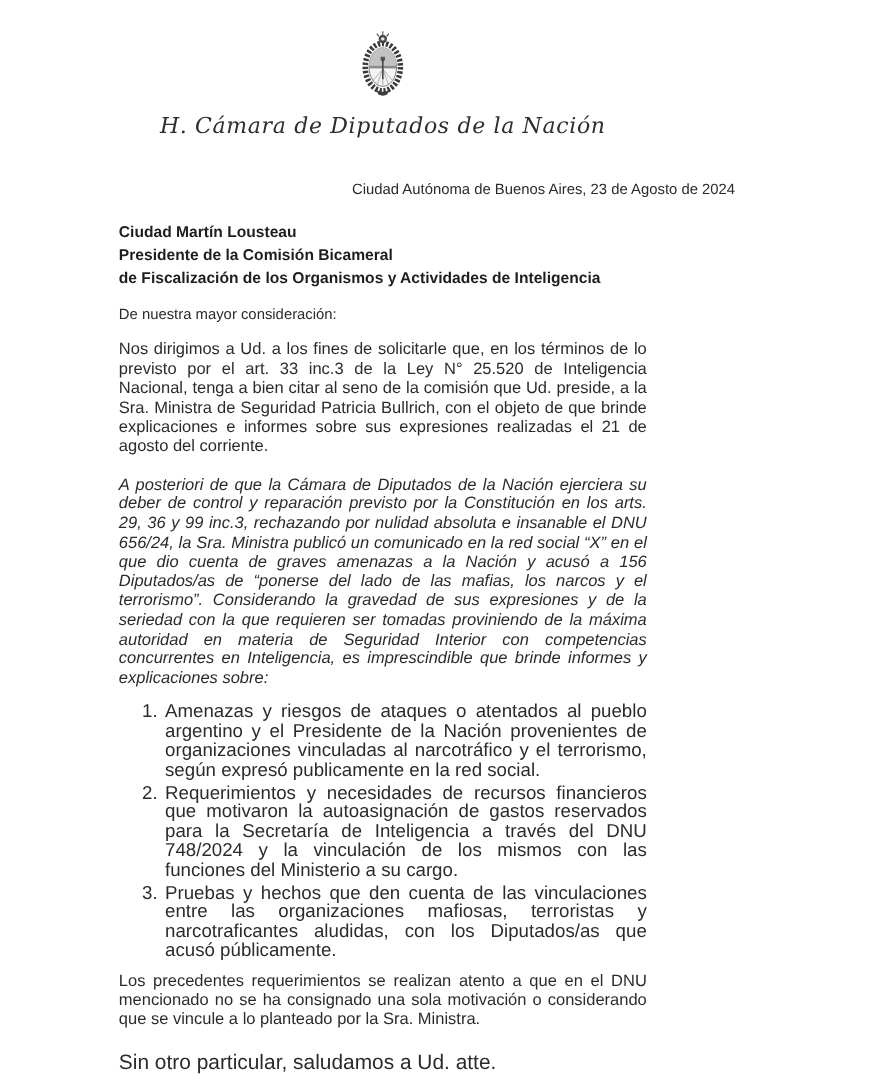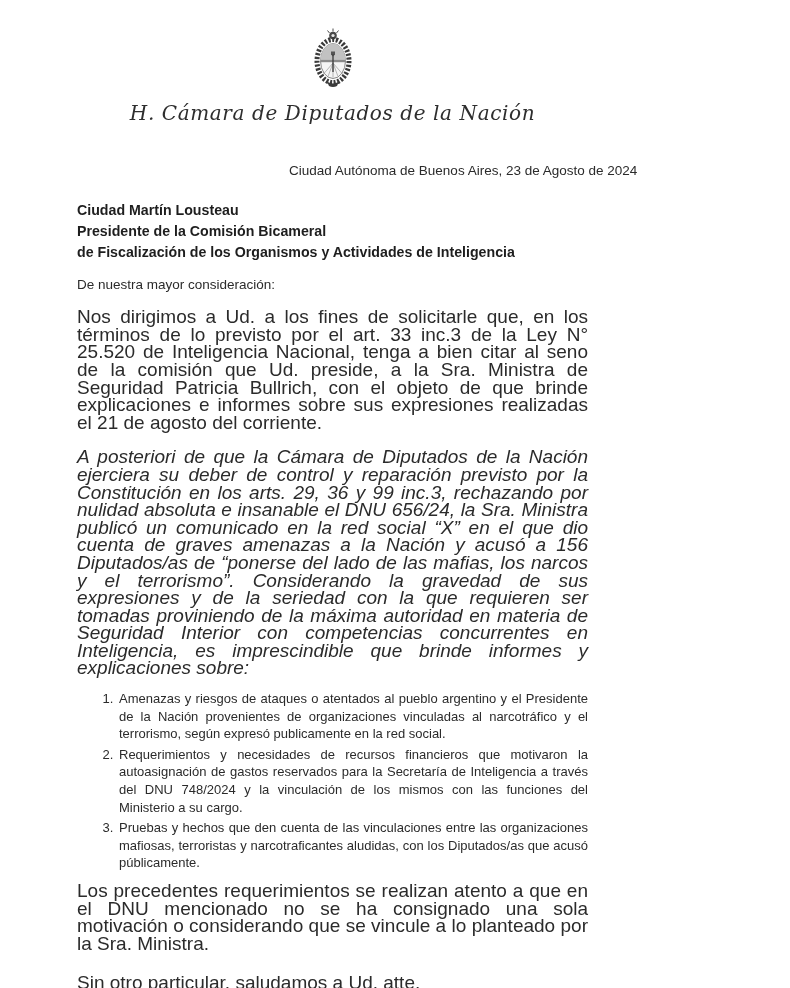--- a/index.html
+++ b/index.html
@@ -9,21 +9,21 @@
     height: 988px;
     background: #ffffff;
     overflow: hidden;
     font-family: "Liberation Sans", sans-serif;
     color: #2b2b2b;
   }
   .page {
     box-sizing: border-box;
     width: 696px;
     height: 988px;
-    padding: 28px 108px 0 77px;
+    padding: 28px 108px 0 108px;
     background: #ffffff;
   }
   .crest-wrap {
     display: flex;
     justify-content: center;
   }
   .org-title {
     margin-top: 8px;
     text-align: center;
     font-family: "DejaVu Serif", serif;
@@ -47,32 +47,32 @@
     line-height: 21px;
     color: #1e1e1e;
   }
   .salutation {
     margin-top: 13px;
     font-size: 13.5px;
     line-height: 17.6px;
   }
   p.body {
     margin: 15px 0 0 0;
-    font-size: 19px;
+    font-size: 15px;
     line-height: 17.6px;
     text-align: justify;
   }
   p.body.second {
     margin-top: 17px;
     font-style: italic;
   }
   ol.request-list {
     margin: 13px 0 0 0;
     padding-left: 40px;
-    font-size: 13px;
+    font-size: 17px;
     line-height: 17.6px;
     text-align: justify;
   }
   ol.request-list li {
     margin-bottom: 3px;
     padding-left: 2px;
   }
   p.body.closing {
     margin-top: 10px;
   }

